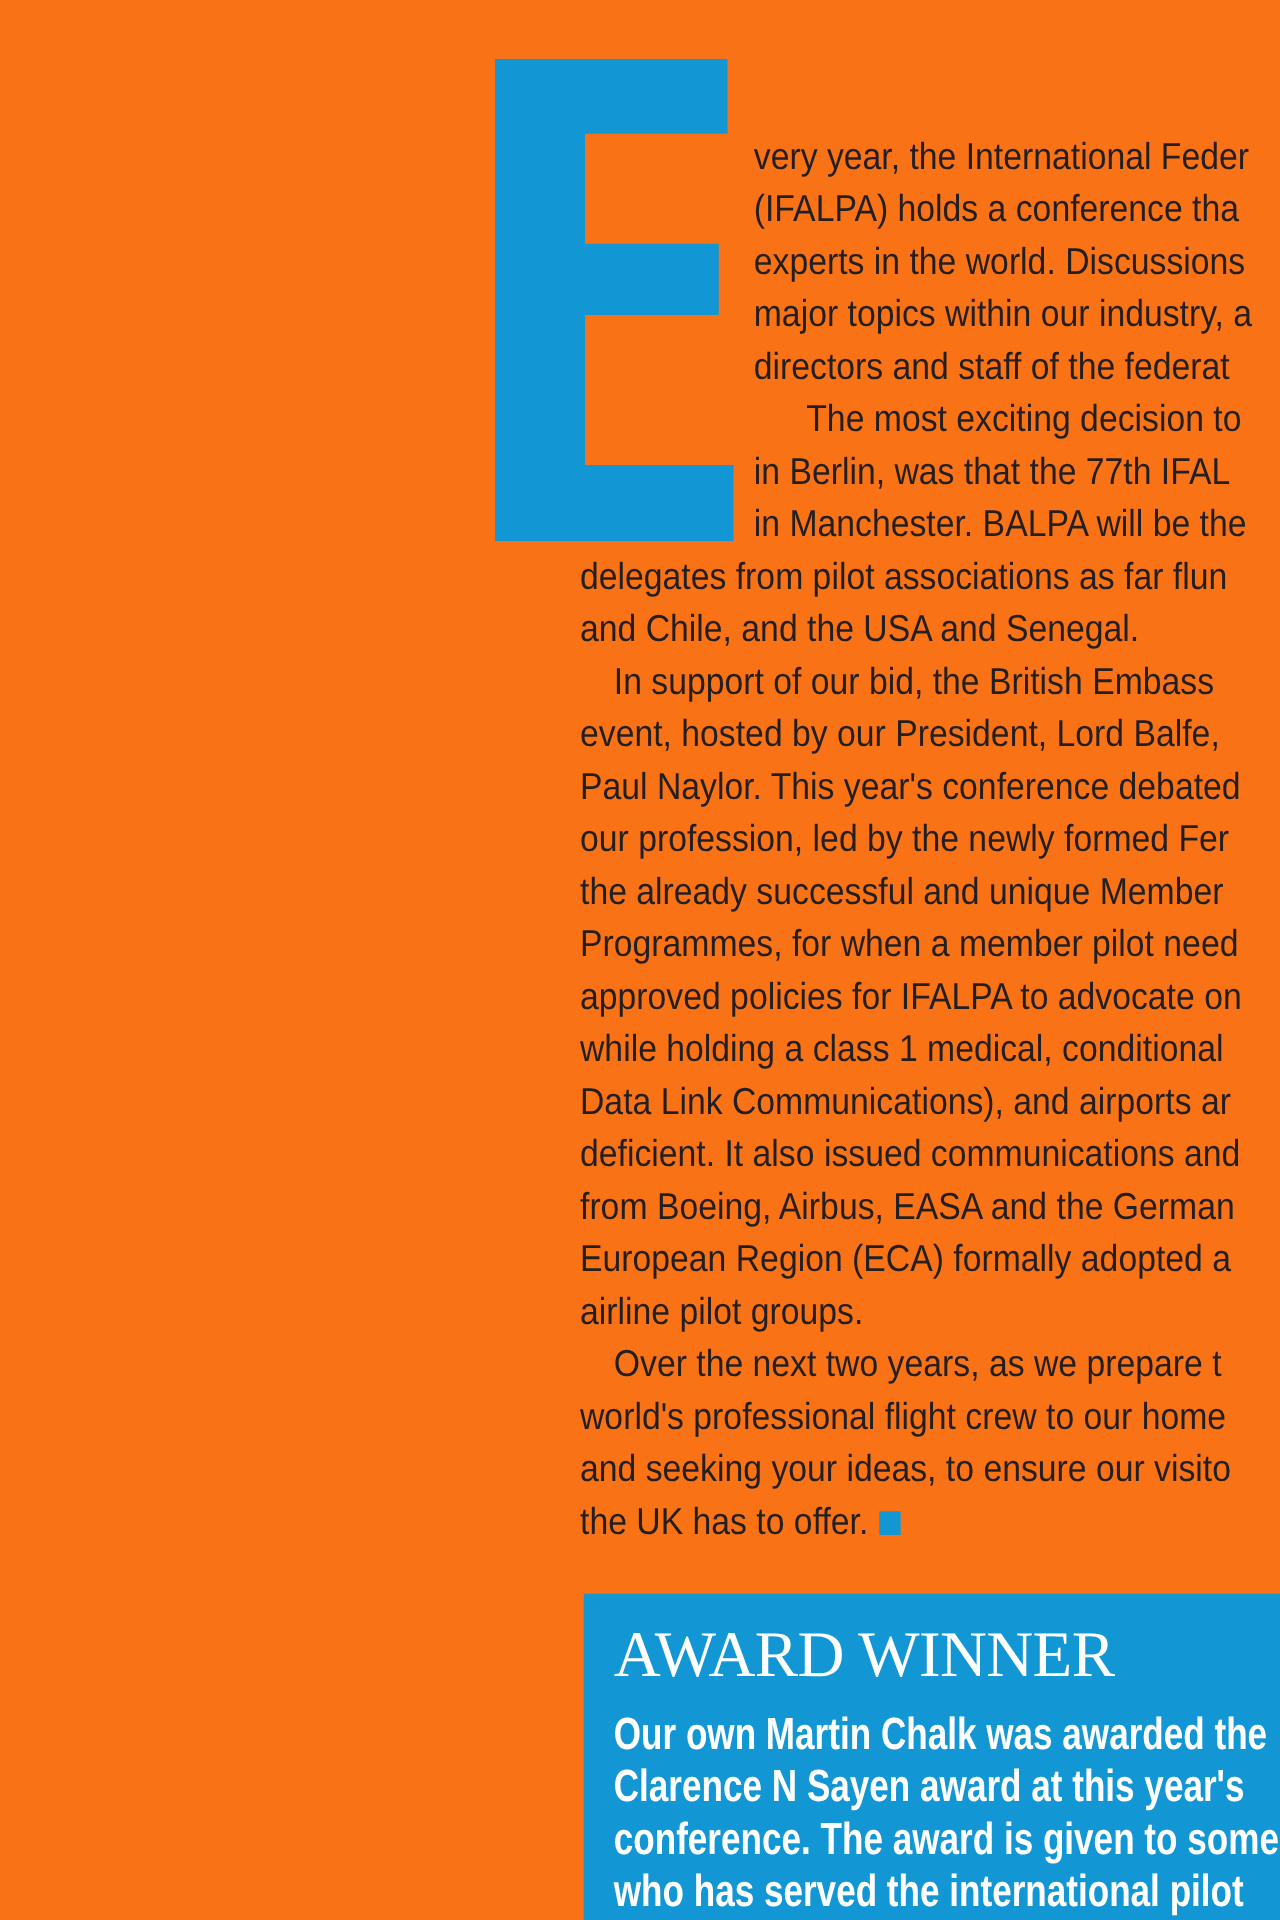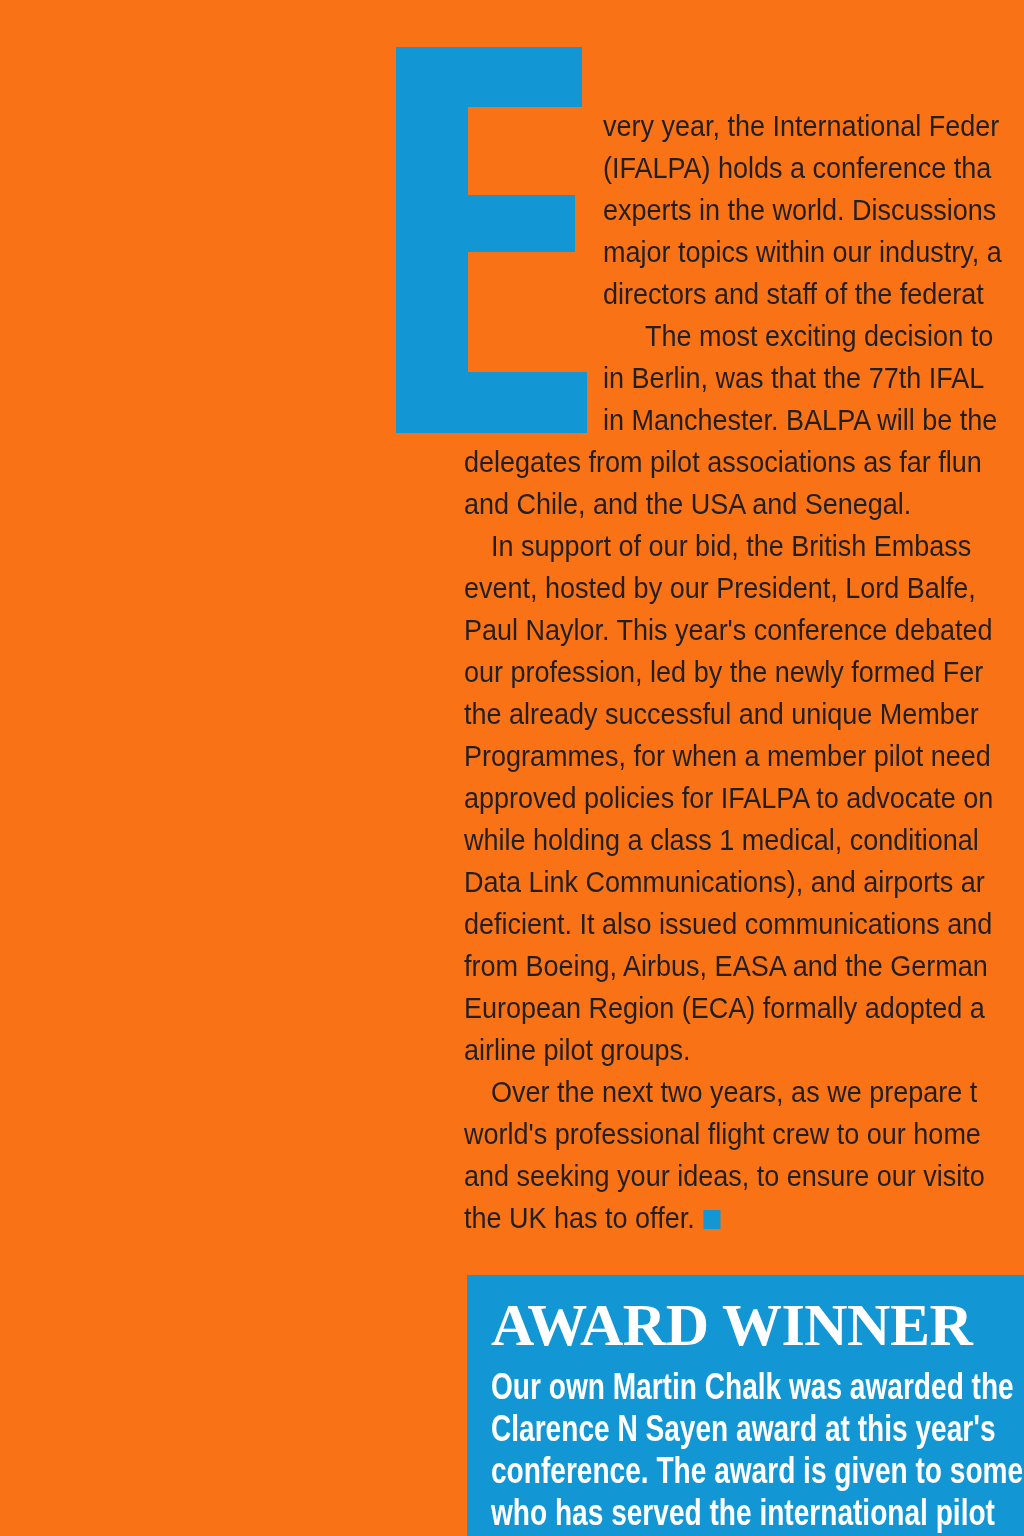--- a/index.html
+++ b/index.html
@@ -54,22 +54,22 @@
     width: 600px;   
     height: 300px;  
     background: #1297d4;
   }
   .award h2 {
     position: absolute;
     left: 24px;
     top: 26px;
     margin: 0;
     font-family: "Liberation Serif", "DejaVu Serif", serif;
-    font-weight: 700;
-    font-size: 60px;
+    font-weight: 400;
+    font-size: 52px;
     line-height: 48px;
     letter-spacing: -0.5px;
     color: #ffffff;
     white-space: nowrap;
   }
   .award-lines {
     position: absolute;
     left: 24px;
     top: 91px;
   }

